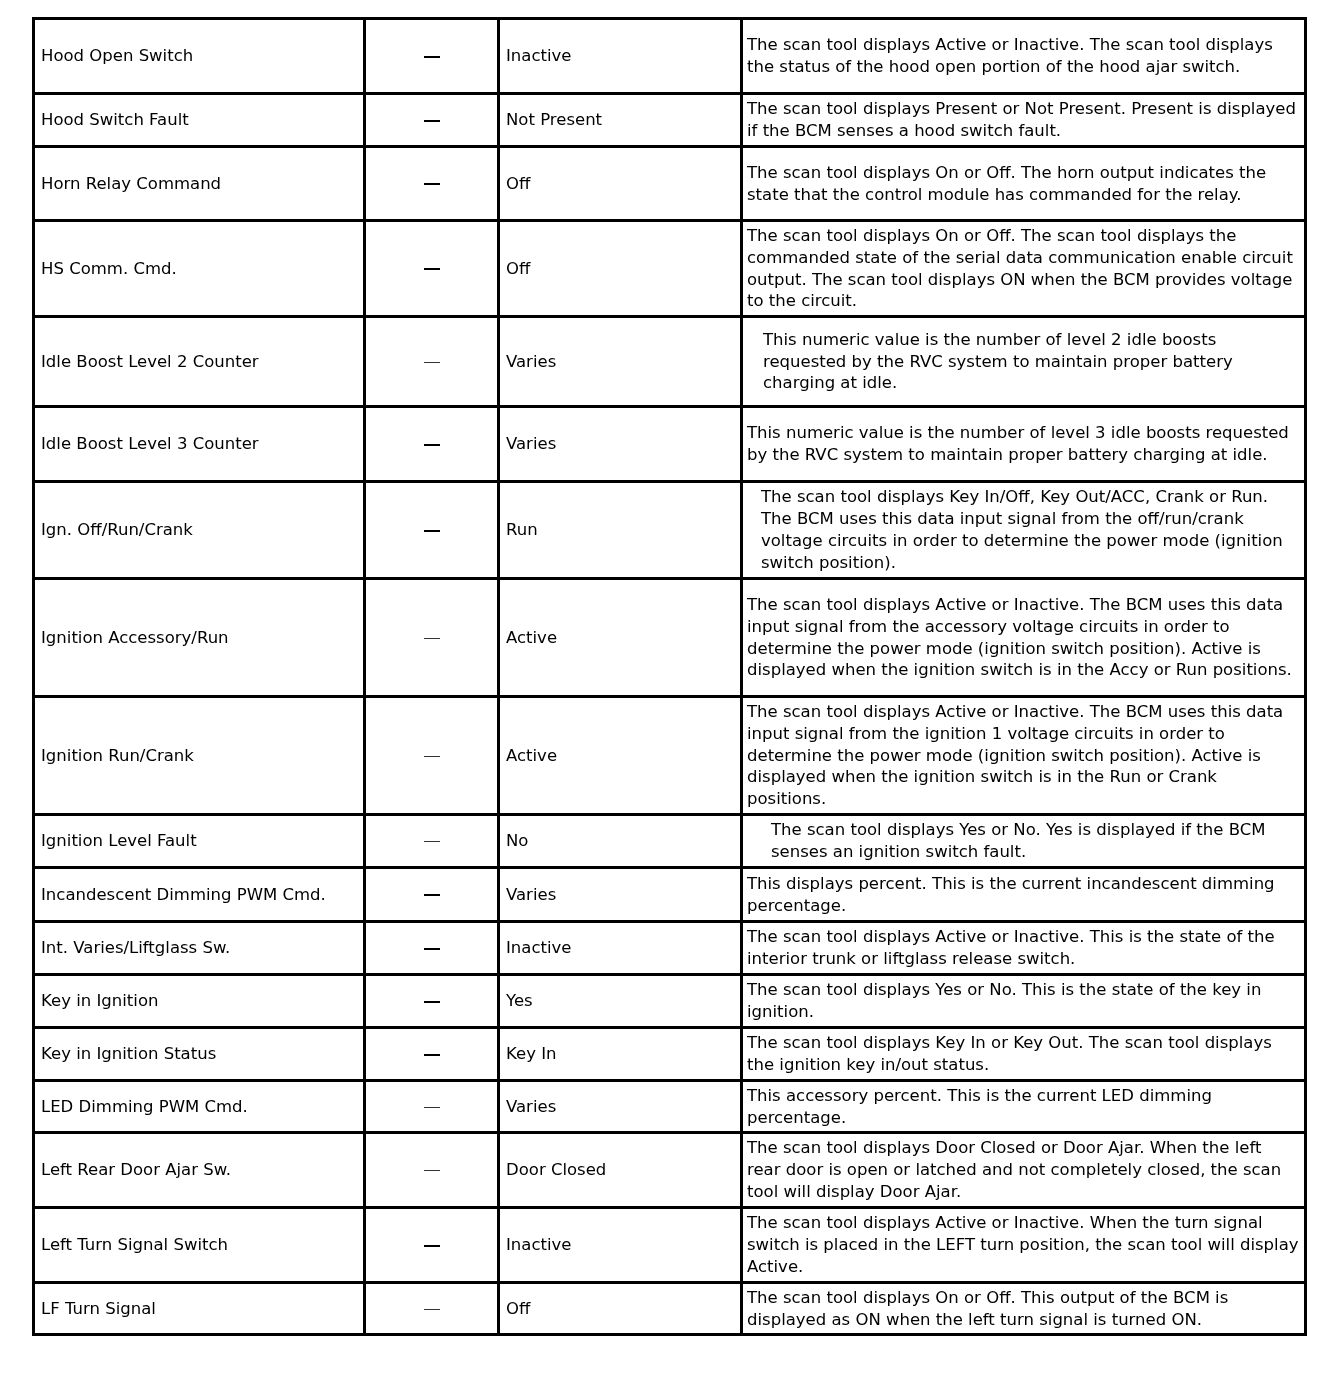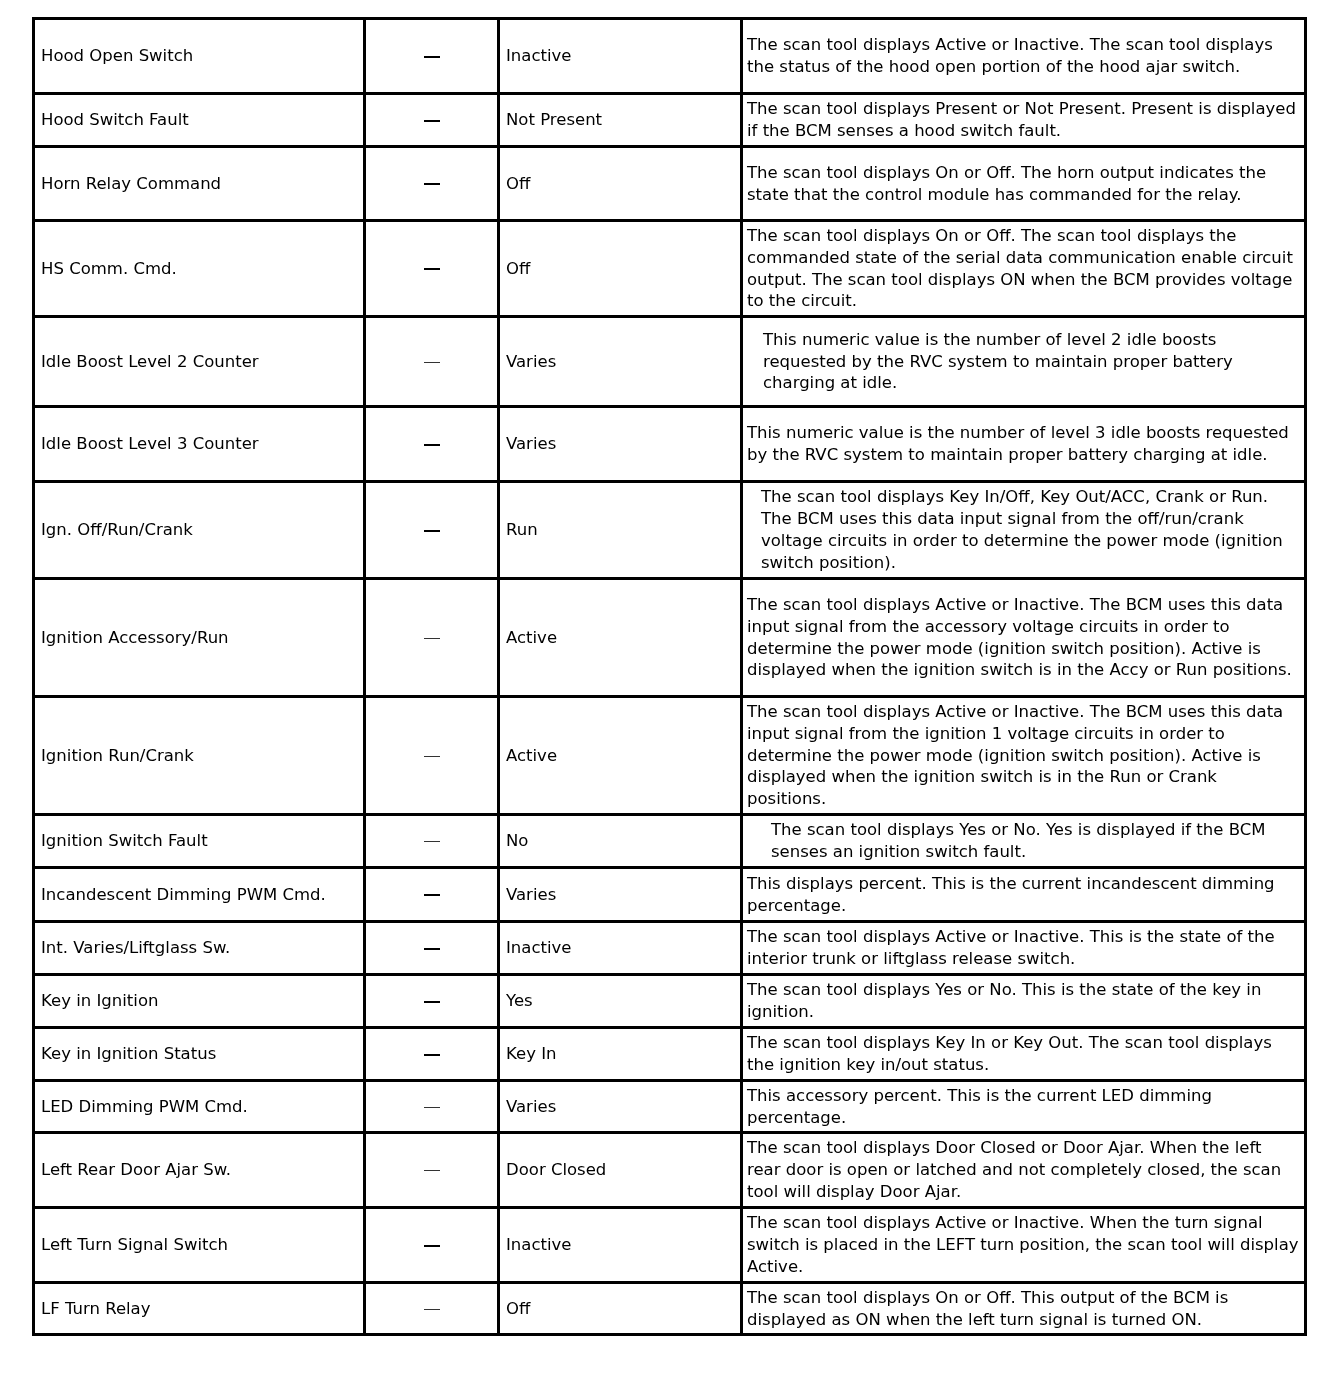--- a/index.html
+++ b/index.html
@@ -116,21 +116,21 @@
     <td class="value-cell">Active</td>
     <td class="desc-cell" style="vertical-align: middle;">The scan tool displays Active or Inactive. The BCM uses this data input signal from the accessory voltage circuits in order to determine the power mode (ignition switch position). Active is displayed when the ignition switch is in the Accy or Run positions.</td>
   </tr>
       <tr style="height: 118px;">
     <td class="name-cell">Ignition Run/Crank</td>
     <td class="units-cell" title="—"><span class="dash thin"></span></td>
     <td class="value-cell">Active</td>
     <td class="desc-cell" style="vertical-align: middle;">The scan tool displays Active or Inactive. The BCM uses this data input signal from the ignition 1 voltage circuits in order to determine the power mode (ignition switch position). Active is displayed when the ignition switch is in the Run or Crank positions.</td>
   </tr>
       <tr style="height: 53px;">
-    <td class="name-cell">Ignition Switch Fault</td>
+    <td class="name-cell">Ignition Level Fault</td>
     <td class="units-cell" title="—"><span class="dash thin"></span></td>
     <td class="value-cell">No</td>
     <td class="desc-cell" style="vertical-align: middle; padding-left: 28px;">The scan tool displays Yes or No. Yes is displayed if the BCM senses an ignition switch fault.</td>
   </tr>
       <tr style="height: 54px;">
     <td class="name-cell">Incandescent Dimming PWM Cmd.</td>
     <td class="units-cell" title="—"><span class="dash"></span></td>
     <td class="value-cell">Varies</td>
     <td class="desc-cell" style="vertical-align: middle;">This displays percent. This is the current incandescent dimming percentage.</td>
   </tr>
@@ -164,19 +164,19 @@
     <td class="value-cell">Door Closed</td>
     <td class="desc-cell" style="vertical-align: middle;">The scan tool displays Door Closed or Door Ajar. When the left rear door is open or latched and not completely closed, the scan tool will display Door Ajar.</td>
   </tr>
       <tr style="height: 75px;">
     <td class="name-cell">Left Turn Signal Switch</td>
     <td class="units-cell" title="—"><span class="dash"></span></td>
     <td class="value-cell">Inactive</td>
     <td class="desc-cell" style="vertical-align: middle;">The scan tool displays Active or Inactive. When the turn signal switch is placed in the LEFT turn position, the scan tool will display Active.</td>
   </tr>
       <tr style="height: 52px;">
-    <td class="name-cell">LF Turn Relay</td>
+    <td class="name-cell">LF Turn Signal</td>
     <td class="units-cell" title="—"><span class="dash thin"></span></td>
     <td class="value-cell">Off</td>
     <td class="desc-cell" style="vertical-align: middle;">The scan tool displays On or Off. This output of the BCM is displayed as ON when the left turn signal is turned ON.</td>
   </tr>
     </tbody>
 </table>
 
 </body></html>

